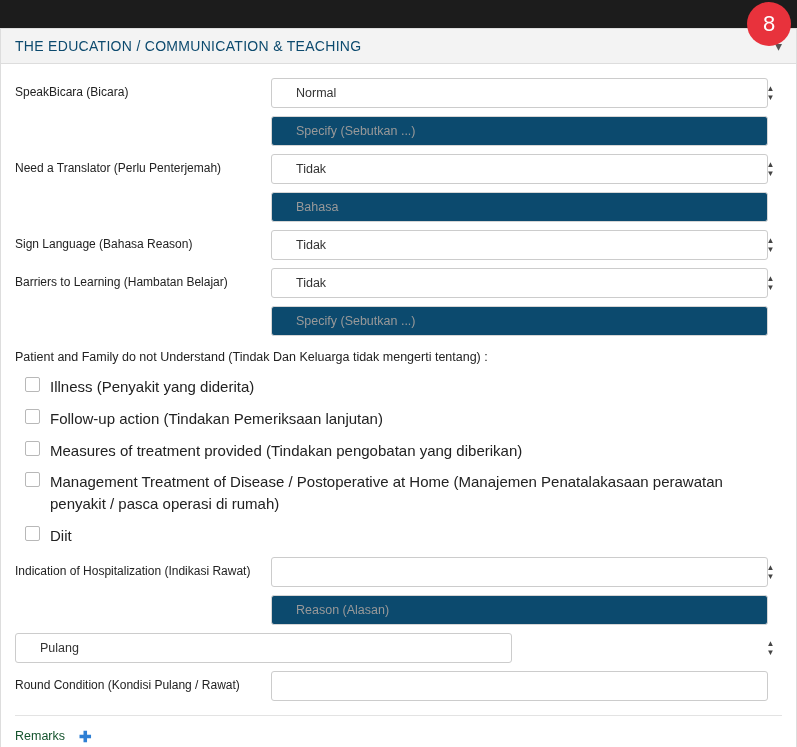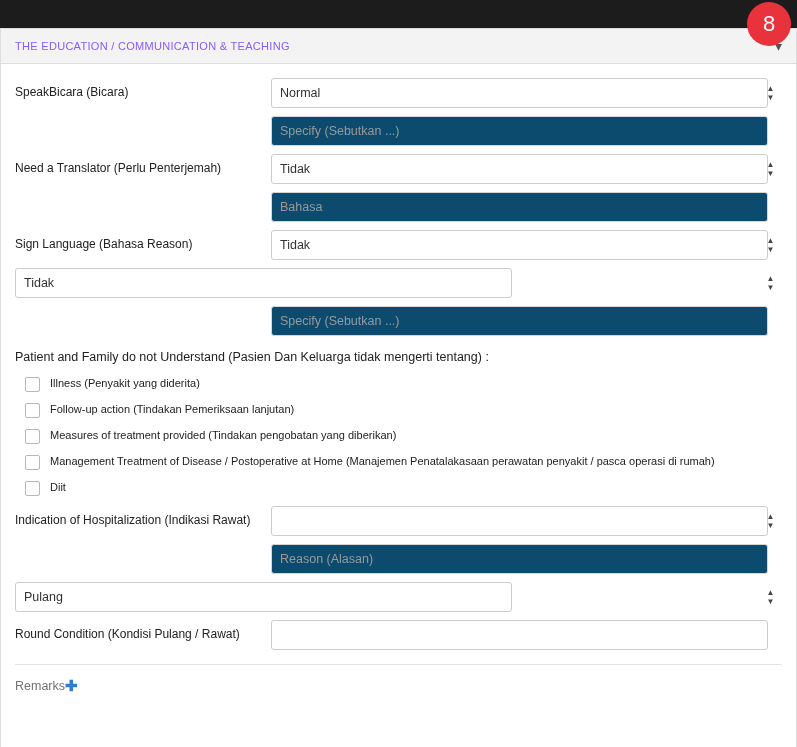--- a/index.html
+++ b/index.html
@@ -55,22 +55,22 @@
   .panel-header {
     position: relative;
     height: 35px;
     background: #f3f3f3;
     border-bottom: 1px solid #dddddd;
     display: flex;
     align-items: center;
     padding: 0 14px;
   }
   .panel-title {
-    font-size: 11px;
-    color: #8b5cf6;
+    font-size: 14px;
+    color: #0c4a6e;
     letter-spacing: 0.3px;
   }
   .chevron {
     position: absolute;
     right: 14px;
     top: 10px;
     color: #555;
     font-size: 14px;
     line-height: 14px;
   }
@@ -95,21 +95,21 @@
     position: relative;
   }
   .ctrl {
     width: 497px;
     height: 30px;
     border: 1px solid #cccccc;
     border-radius: 3px;
     background: #ffffff;
     font-size: 12.5px;
     color: #333333;
-    padding: 0 26px 0 8px;
+    padding: 0 26px 0 24px;
     line-height: 28px;
     position: relative;
   }
   .ctrl.disabled {
     background: #0c4a6e;
     color: #9b9b9b;
     border-color: #d6d6d6;
   }
   .ctrl.empty-text { color: #999999; }
   .spinner {
@@ -142,37 +142,38 @@
     width: 15px;
     height: 15px;
     border: 1px solid #b8b8b8;
     border-radius: 2px;
     background: #ffffff;
     margin-right: 10px;
     flex: none;
     margin-top: 1px;
   }
   .check-label {
-    font-size: 11px;
+    font-size: 15px;
     color: #222222;
     line-height: 1.45;
     max-width: 720px;
   }
   .divider {
     border-top: 1px solid #e3e3e3;
     margin: 14px 0 0 0;
   }
   .remarks-row {
     display: flex;
     align-items: center;
     padding: 13px 0 0 0;
   }
   .remarks-label {
     font-size: 12.5px;
-    color: #737373;
+    color: #14532d;
+    margin-right: 14px;
   }
   .plus-icon {
     color: #2e7fd4;
     font-size: 15px;
     font-weight: bold;
     line-height: 1;
   }
 </style>
 </head>
 <body>
@@ -218,31 +219,32 @@
 
       <div class="row">
         <div class="label">Sign Language (Bahasa Reason)</div>
         <div class="field">
           <div class="ctrl">Tidak</div>
           <span class="spinner">▲<br>▼</span>
         </div>
       </div>
 
       <div class="row">
+        <div class="label">Barriers to Learning (Hambatan Belajar)</div>
         <div class="field">
           <div class="ctrl">Tidak</div>
           <span class="spinner">▲<br>▼</span>
         </div>
       </div>
 
       <div class="sub-row">
         <div class="ctrl disabled empty-text">Specify (Sebutkan ...)</div>
       </div>
 
-      <div class="section-note">Patient and Family do not Understand (Pasien Dan Keluarga tidak mengerti tentang) :</div>
+      <div class="section-note">Patient and Family do not Understand (Tindak Dan Keluarga tidak mengerti tentang) :</div>
 
       <div class="check-row">
         <div class="checkbox"></div>
         <div class="check-label">Illness (Penyakit yang diderita)</div>
       </div>
 
       <div class="check-row">
         <div class="checkbox"></div>
         <div class="check-label">Follow-up action (Tindakan Pemeriksaan lanjutan)</div>
       </div>

